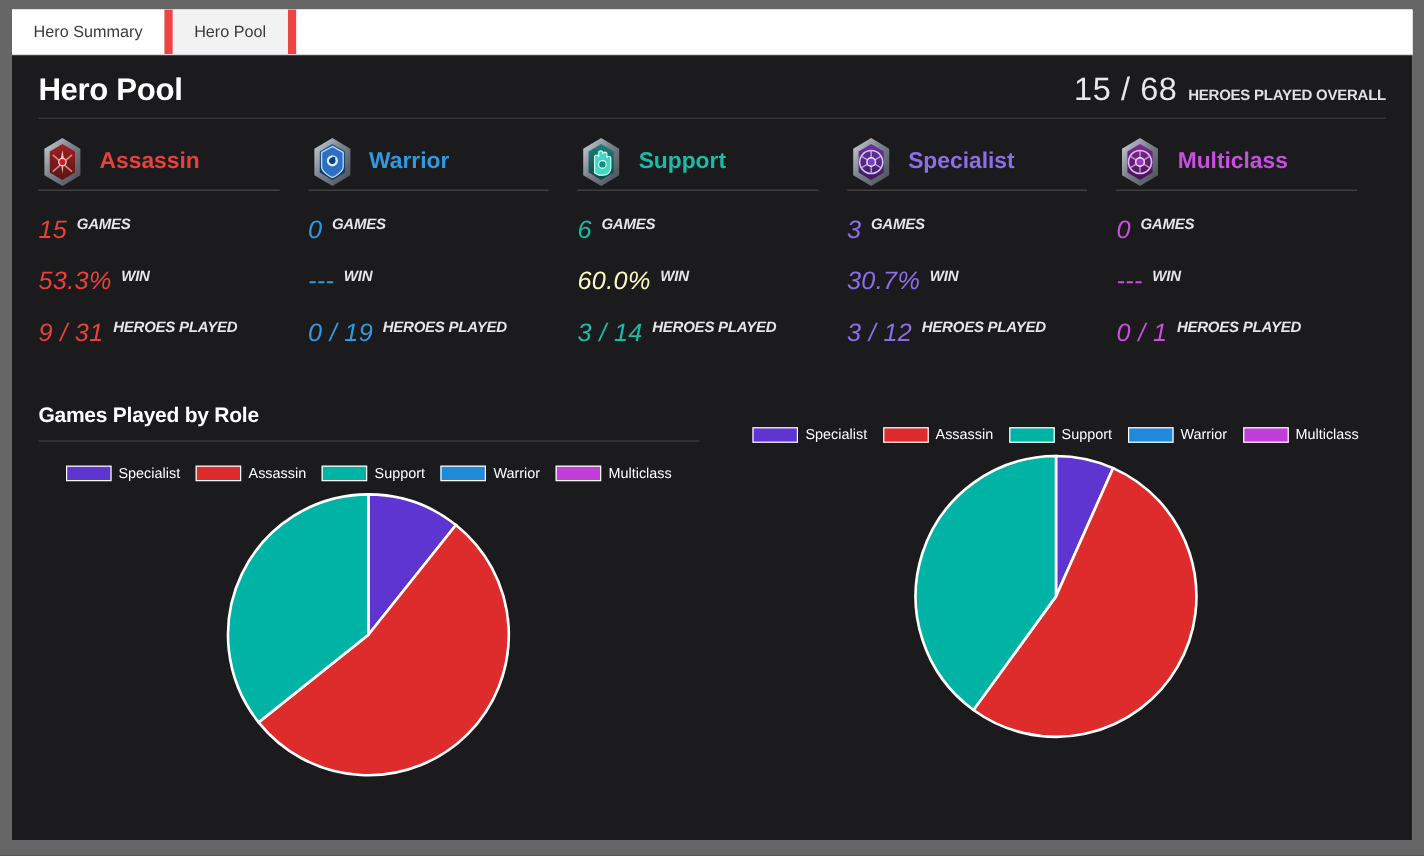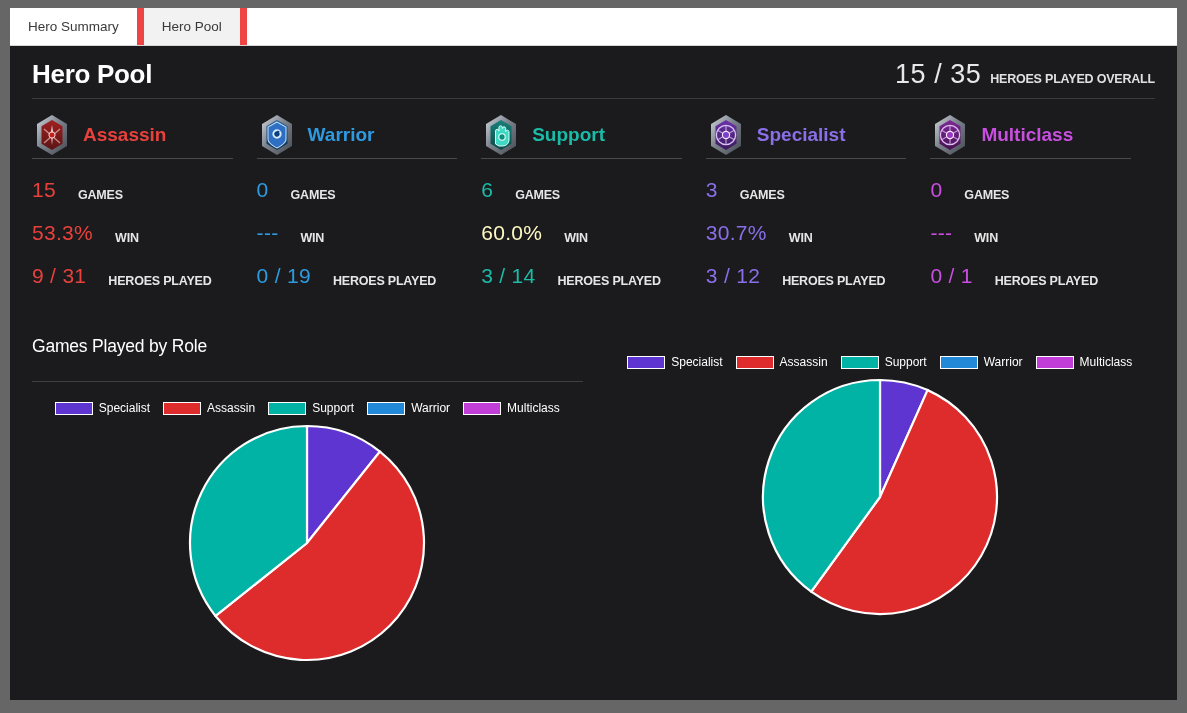--- a/index.html
+++ b/index.html
@@ -91,24 +91,25 @@
     padding-bottom: 2px;
     border-bottom: 1px solid #4a4a4c;
   }
   .role-icon { width: 40px; height: 44px; flex: none; display:block; }
   .role-name {
     font-size: 19px;
     font-weight: bold;
   }
   .stat-row {
     display: flex;
-    align-items: flex-end;
-    gap: 22px;
+    align-items: flex-start;
+    gap: 8px;
     margin-top: 21px;
     height: 22px;
+    font-style: italic;
   }
   .stat-val {
     font-size: 21px;
     font-weight: 300;
     letter-spacing: 0.3px;
     white-space: nowrap;
   }
   .stat-lbl {
     font-size: 12.5px;
     font-weight: bold;
@@ -119,23 +120,23 @@
 
   
   .charts {
     display: flex;
     margin-top: 48px;
   }
   .chart-block { flex: 1; padding-right: 22px; }
   .chart-block:last-child { padding-right: 0; }
   .chart-title {
     font-size: 17.5px;
-    font-weight: normal;
+    font-weight: bold;
     color: #ffffff;
-    padding-bottom: 24px;
+    padding-bottom: 10px;
     border-bottom: 1px solid #3f3f41;
     letter-spacing: -0.2px;
   }
   .legend {
     display: flex;
     justify-content: center;
     align-items: center;
     gap: 13px;
     margin-top: 19px;
     flex-wrap: nowrap;
@@ -171,21 +172,21 @@
       <span>Hero Pool</span>
     </div>
     <div class="tab-filler"></div>
   </div>
 
   <div class="panel">
 
     <div class="panel-header">
       <div class="panel-title">Hero Pool</div>
       <div class="overall">
-        <span class="overall-value">15 / 35</span>
+        <span class="overall-value">15 / 68</span>
         <span class="overall-label">HEROES PLAYED OVERALL</span>
       </div>
     </div>
 
     <div class="roles" id="roles-container">
         <div class="role-col">
           <div class="role-head">
             <span>
               <svg class="role-icon" viewBox="0 0 40 44" xmlns="http://www.w3.org/2000/svg">
                 <defs>

